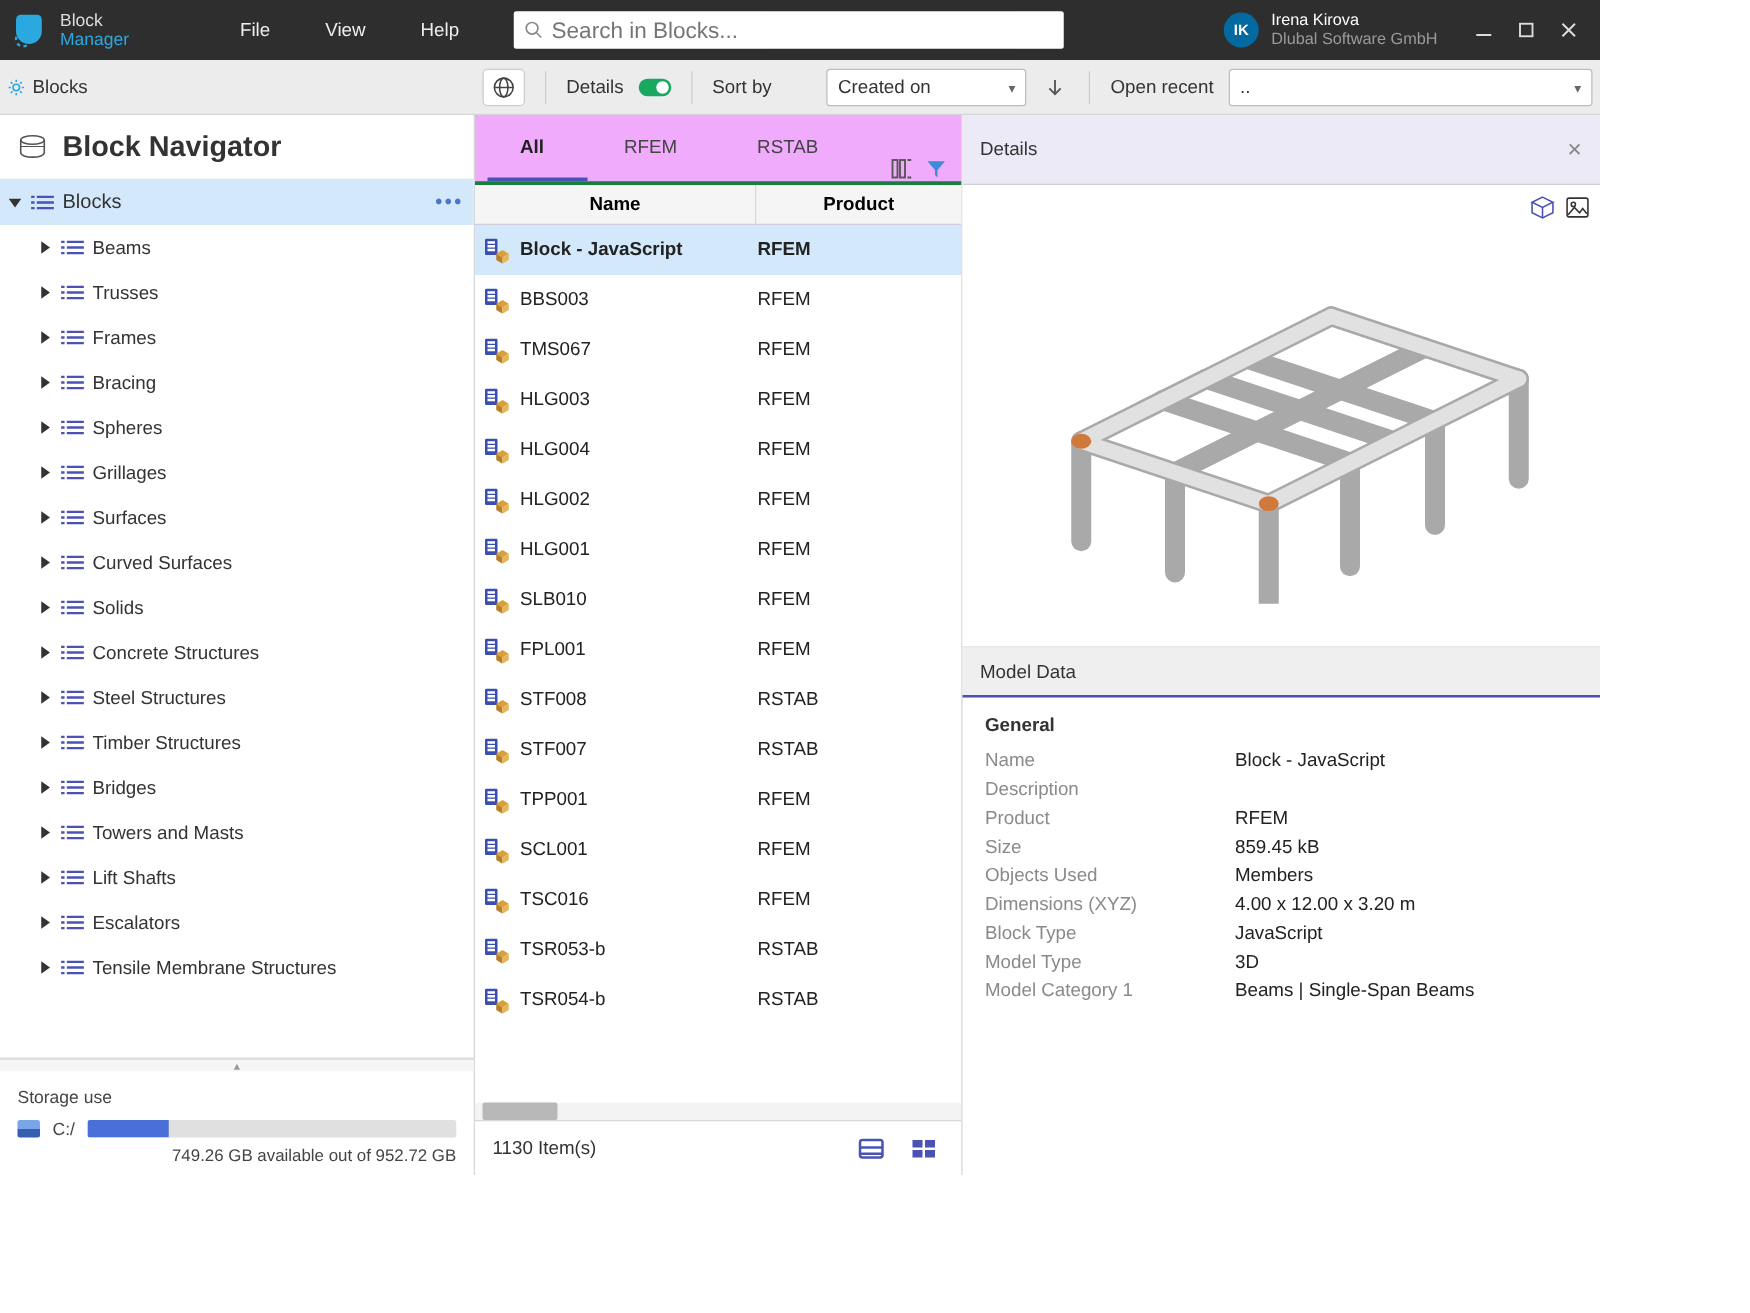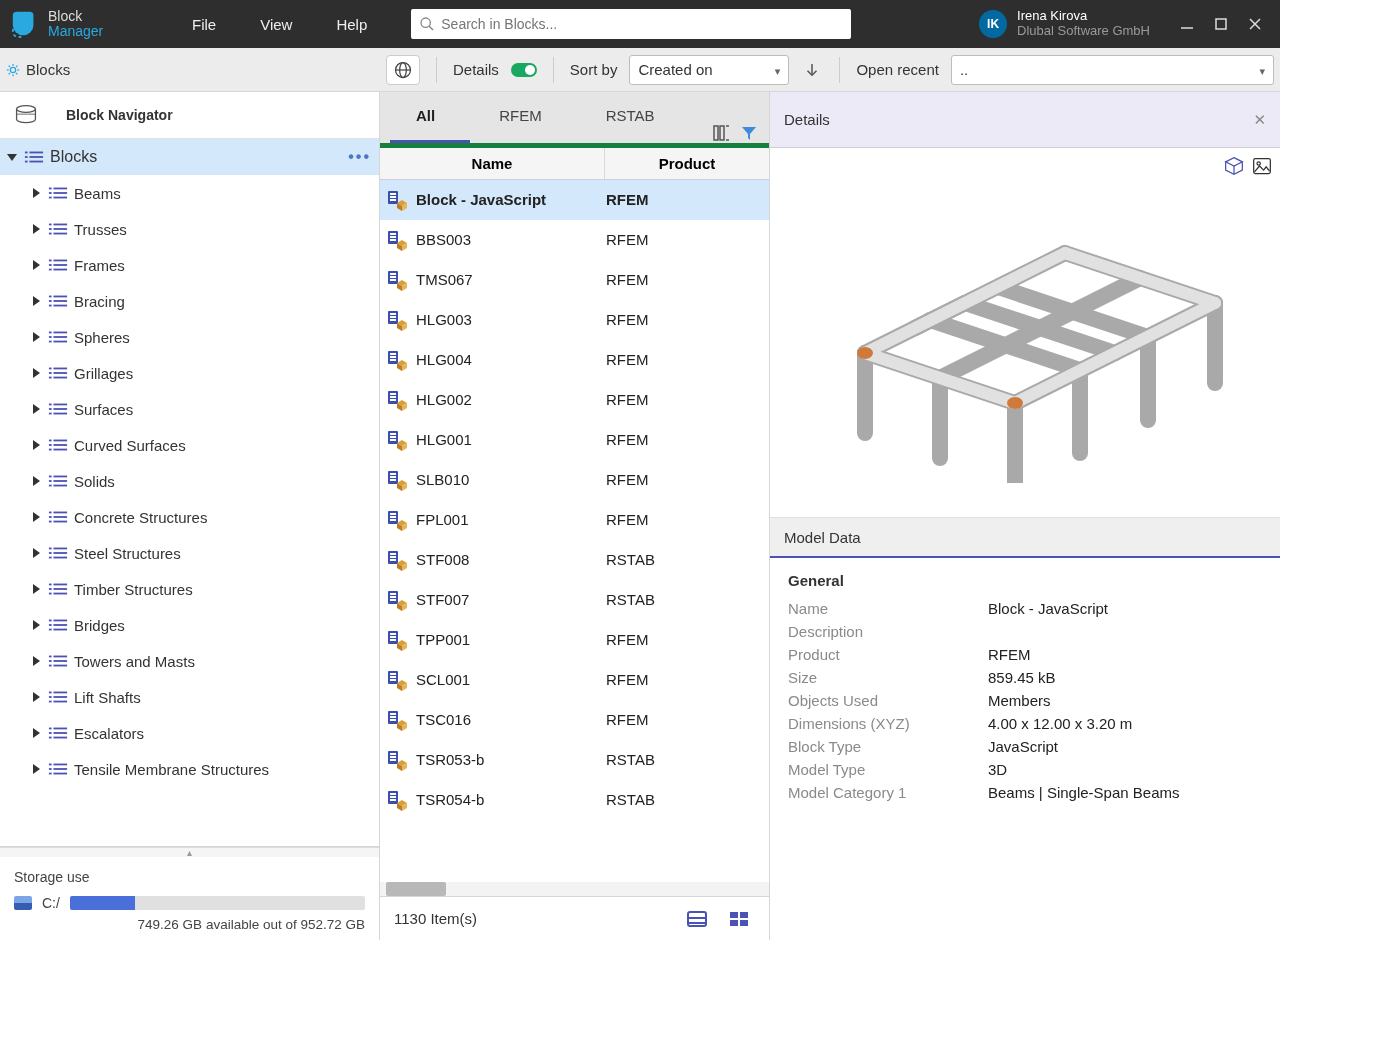--- a/index.html
+++ b/index.html
@@ -11,21 +11,21 @@
 .titlebar .brand .logo { width: 34px; height: 34px; border-radius: 4px; background: #2e2e2e; display: flex; align-items: center; justify-content: center; position: relative; margin-right: 6px; }
 .titlebar .brand .logo svg { width: 30px; height: 30px; }
 .titlebar .brand .brand-text { line-height: 1.1; font-size: 14px; }
 .titlebar .brand .brand-text .line1 { color: #ddd; }
 .titlebar .brand .brand-text .line2 { color: #2aa9e0; }
 .titlebar .menus { display: flex; align-items: center; gap: 4px; }
 .titlebar .menu-item { padding: 0 22px; height: 100%; display: flex; align-items: center; font-size: 15px; color: #eee; cursor: pointer; }
 .titlebar .menu-item.short { padding: 0 18px; letter-spacing: 0; }
 .titlebar .search-wrap { flex: 1; display: flex; align-items: center; padding: 0 16px 0 22px; }
 .titlebar .search { width: 440px; height: 30px; background: #fff; border-radius: 2px; display: flex; align-items: center; padding: 0 8px; gap: 6px; }
-.titlebar .search input { flex: 1; border: none; outline: none; font-size: 14px; color: #333; background: transparent; }
+.titlebar .search input { flex: 1; border: none; outline: none; font-size: 18px; color: #333; background: transparent; }
 .titlebar .search svg { width: 16px; height: 16px; stroke: #888; }
 .titlebar .user { display: flex; align-items: center; gap: 10px; padding: 0 12px; }
 .titlebar .avatar { width: 28px; height: 28px; border-radius: 50%; background: #0369a1; color: #fff; display: flex; align-items: center; justify-content: center; font-size: 12px; font-weight: 600; }
 .titlebar .user-text { line-height: 1.15; font-size: 13px; }
 .titlebar .user-text .u-name { color: #ffffff; }
 .titlebar .user-text .u-org  { color: #9a9a9a; }
 .titlebar .win-controls { display: flex; align-items: center; gap: 16px; padding: 0 16px; color: #ddd; font-size: 15px; }
 .titlebar .win-controls span { cursor: pointer; display:inline-flex; align-items:center; justify-content:center; width:18px; height:18px;}
 
 
@@ -34,48 +34,48 @@
 .toolbar .right { flex: 1; display: flex; align-items: center; gap: 12px; }
 .toolbar .chip { display: inline-flex; align-items: center; gap: 6px; font-size: 15px; color: #333; }
 .toolbar .chip svg { width: 14px; height: 14px; stroke: #2aa9e0; fill: #2aa9e0; }
 .toolbar .icon-btn { width: 34px; height: 30px; display: flex; align-items: center; justify-content: center; border: 1px solid #ccc; border-radius: 4px; background: #fff; }
 .toolbar .sep { width: 1px; height: 26px; background: #ccc; margin: 0 4px; }
 .toolbar .label { font-size: 15px; color: #333; }
 .toggle { width: 26px; height: 14px; border-radius: 7px; background: #18a860; position: relative; }
 .toggle::after { content: ""; position: absolute; width: 10px; height: 10px; border-radius: 50%; background: #fff; top: 2px; right: 2px; }
 .select { height: 30px; border: 1px solid #bdbdbd; border-radius: 3px; background: #fff; display: flex; align-items: center; padding: 0 8px; font-size: 15px; color: #333; gap: 8px; }
 .select .caret { margin-left: auto; }
-.select.sort { width: 160px; }
+.select.sort { width: 160px; margin-left: 32px; }
 .select.recent { flex: 1; min-width: 280px; }
 .small-icon { display: inline-flex; align-items: center; justify-content: center; width: 22px; height: 22px; }
 
 
 .main { display: flex; height: calc(940px - 48px - 44px); }
 .sidebar { width: 380px; border-right: 1px solid #d6d6d6; display: flex; flex-direction: column; }
-.sidebar .nav-title { display: flex; align-items: center; gap: 28px; padding: 12px 14px; font-size: 14px; font-weight: 600; color: #333; border-bottom: 1px solid #e1e1e1; }
+.sidebar .nav-title { display: flex; align-items: center; gap: 12px; padding: 12px 14px; font-size: 23px; font-weight: 600; color: #333; border-bottom: 1px solid #e1e1e1; }
 .sidebar .nav-title svg { width: 24px; height: 22px; stroke: #555; fill: none; }
 .tree { overflow-y: auto; flex: 1; font-size: 15px; color: #333; border-bottom: 1px solid #d6d6d6; position: relative; }
 .tree-row { display: flex; align-items: center; height: 36px; padding: 0 8px 0 6px; gap: 6px; cursor: pointer; }
 .tree-row.root { background: #d4e8fb; font-size: 16px; }
 .tree-row.child { padding-left: 30px; }
 .tree-row .expander { width: 12px; height: 12px; display: inline-flex; align-items: center; justify-content: center; }
 .tree-row .more { margin-left: auto; color: #4a78c8; letter-spacing: 2px; font-weight:700;}
 .node-icon { width: 20px; height: 14px; display: inline-flex; }
 .node-icon svg { width: 100%; height: 100%; }
 .sidebar .storage { padding: 12px 14px 8px; font-size: 14px; color: #444; }
 .sidebar .storage .bar-row { display: flex; align-items: center; gap: 10px; margin: 10px 0 6px; }
 .sidebar .storage .drive-icon { width: 18px; height: 14px; background: linear-gradient(#7aa5e6 50%, #355db0 50%); border-radius: 2px; }
 .sidebar .storage .bar { flex: 1; height: 14px; background: #e0e0e0; position: relative; border-radius: 2px; overflow: hidden; }
 .sidebar .storage .bar .fill { position: absolute; top: 0; left: 0; bottom: 0; width: 22%; background: #4a6fd8; }
 .sidebar .storage .avail { text-align: right; font-size: 13.5px; color: #444; }
 .sidebar .handle { height: 10px; display: flex; justify-content: center; align-items: center; color: #999; font-size: 10px; background:#f5f5f5; border-top:1px solid #ddd;}
 
 
 .center { flex: 1; display: flex; flex-direction: column; border-right: 1px solid #d6d6d6; }
-.tabs { display: flex; align-items: flex-end; height: 56px; background: #e5e5e5; border-bottom: 5px solid #15803d; padding-left: 4px; position: relative; }
+.tabs { display: flex; align-items: flex-end; height: 56px; background: #f0abfc; border-bottom: 3px solid #15803d; padding-left: 4px; position: relative; }
 .tab { padding: 0 32px; height: 56px; display: flex; align-items: center; font-size: 15px; color: #444; cursor: pointer; }
 .tab.active { color: #1f1f1f; font-weight:600;}
 .tab.active::after { content: ""; position: absolute; bottom: 0; height: 3px; background: #4a52b4; width: 80px; left: 10px; }
 .tab-icons { margin-left: auto; display: flex; gap: 8px; padding-right: 10px; }
 .tab-icons .ic { width: 20px; height: 20px; display: flex; align-items: center; justify-content: center; }
 .col-head { display: flex; height: 32px; border-bottom: 1px solid #cfcfd9; background: #f5f5f5; font-weight: 600; font-size: 15px; }
 .col-head .c1 { width: 225px; text-align: center; border-right:1px solid #d9d9d9;}
 .col-head .c2 { flex: 1; text-align: center; }
 .col-head > div { display: flex; align-items: center; justify-content: center; }
 .rows { flex: 1; overflow-y: auto; position: relative; }

